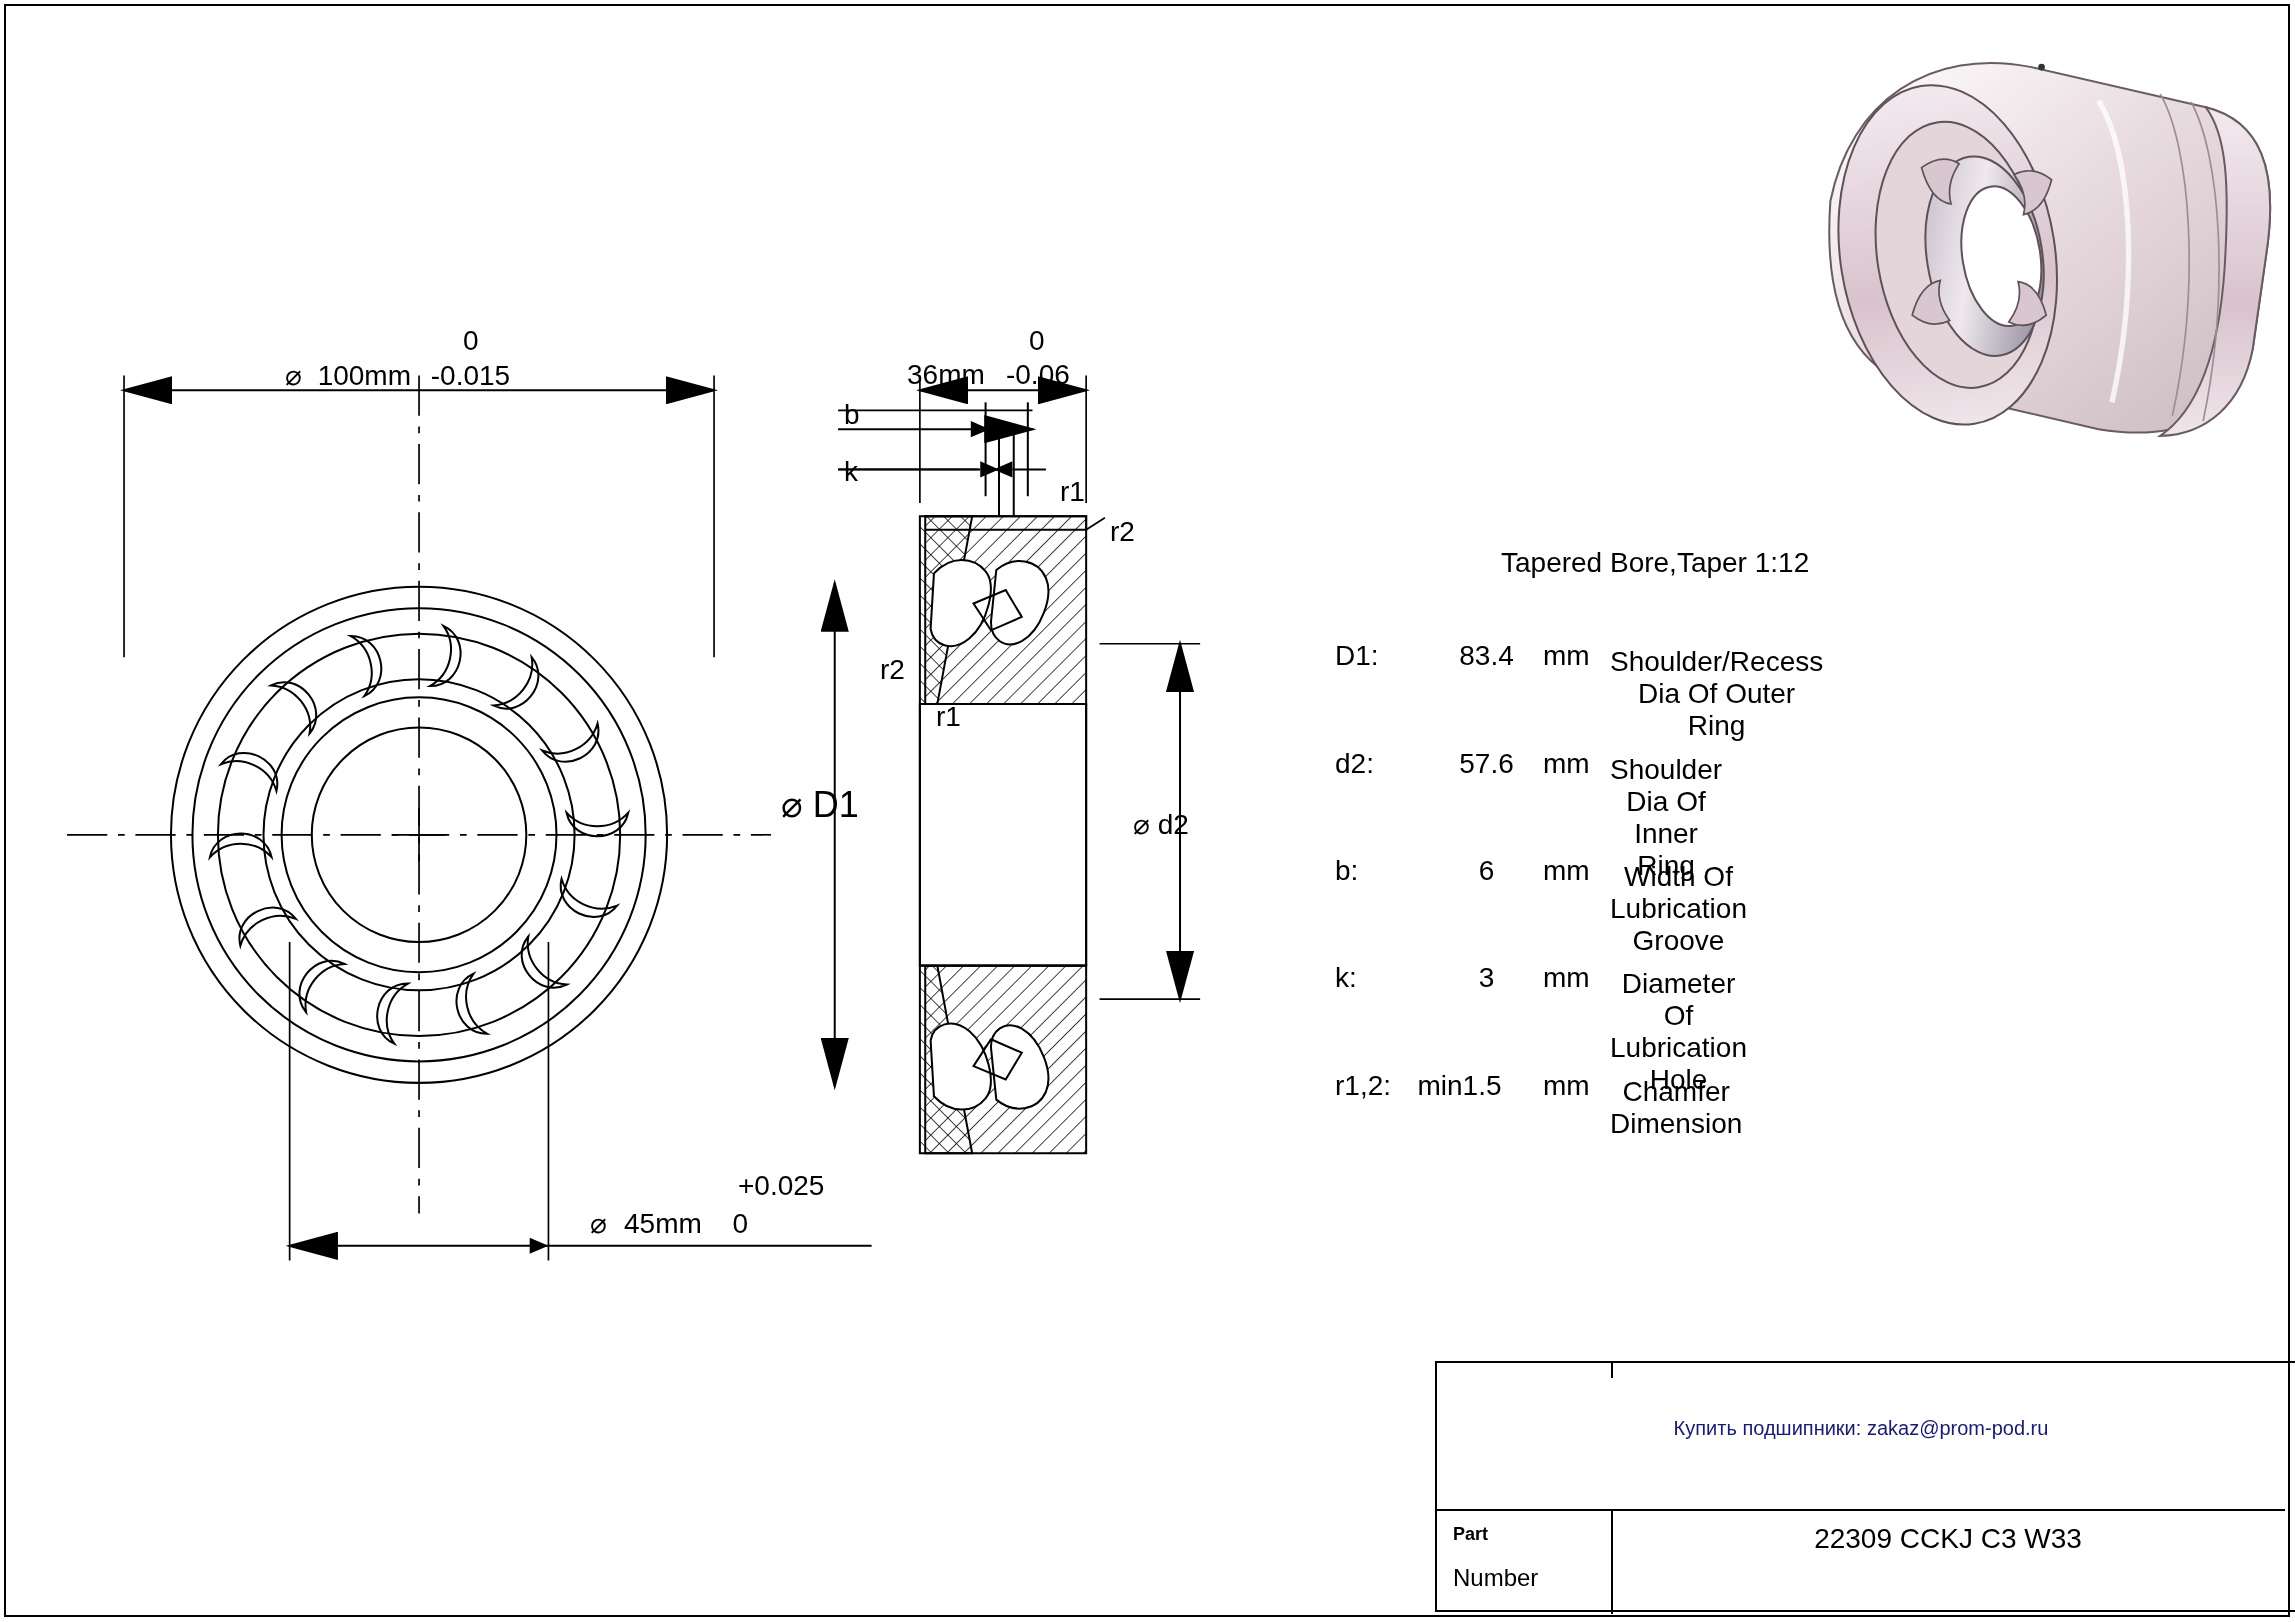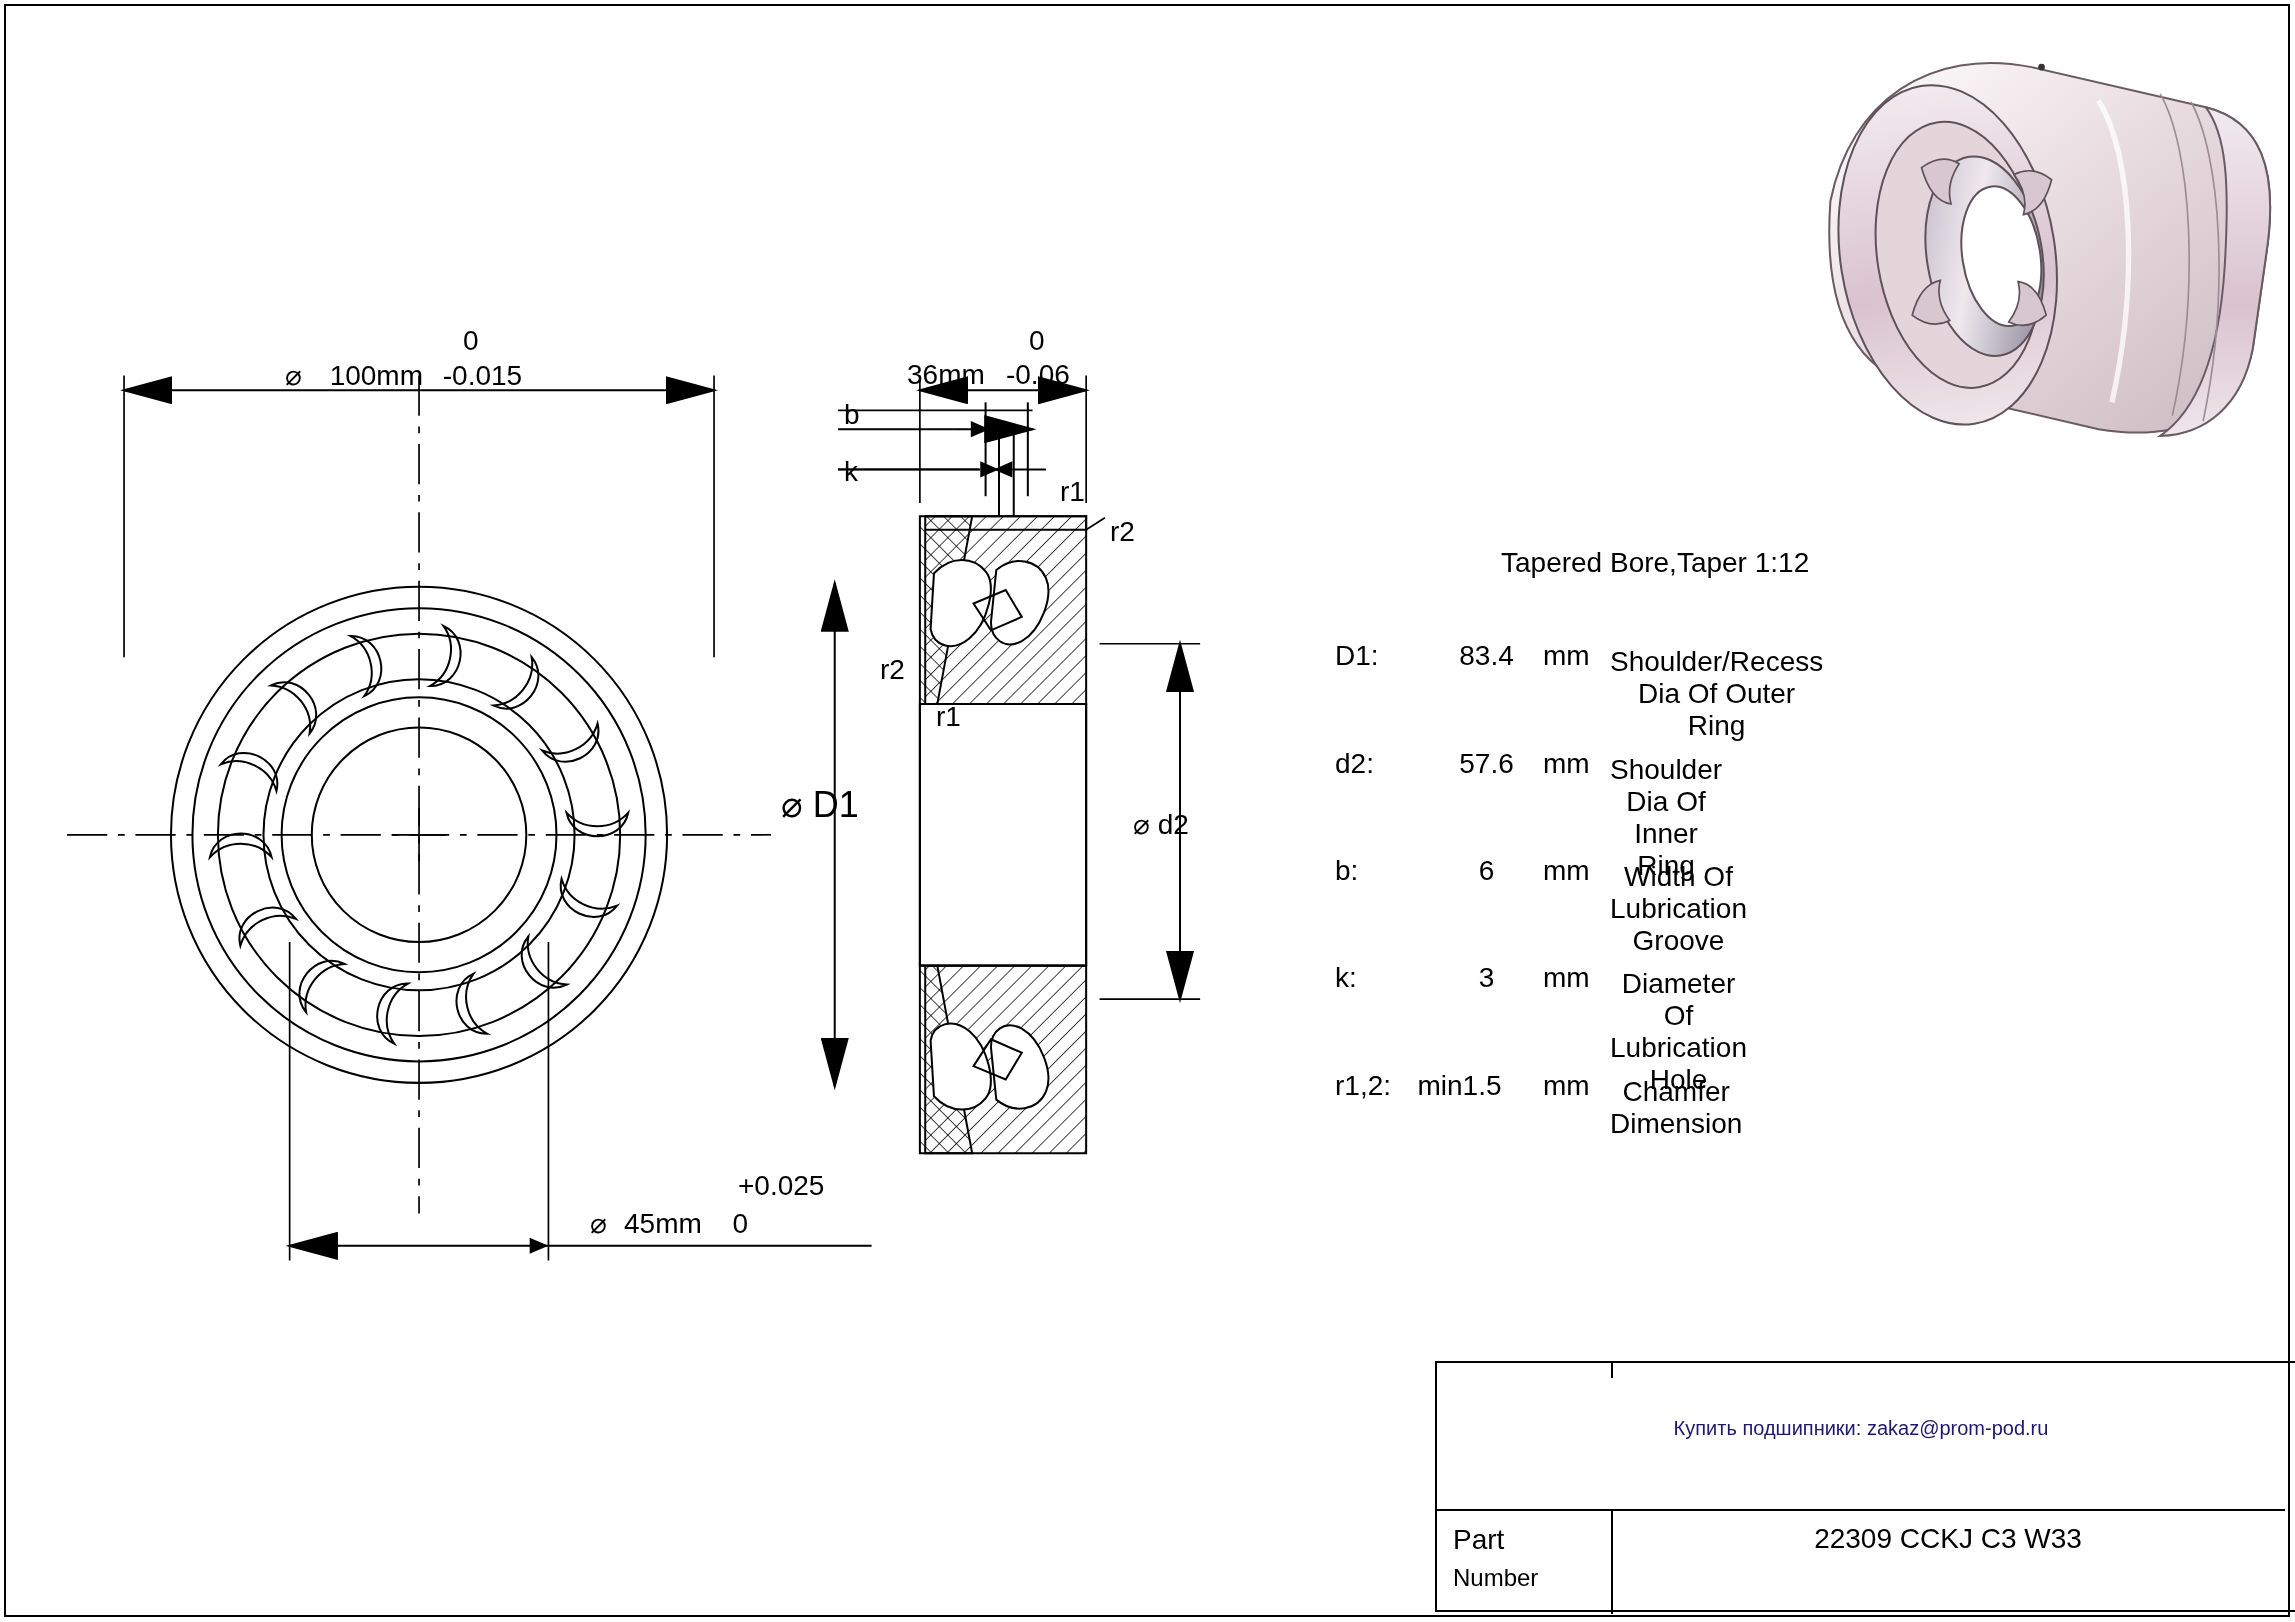--- a/index.html
+++ b/index.html
@@ -15,21 +15,21 @@
   .spec .sym{position:absolute;width:101px;text-align:left;}
   .spec .val{position:absolute;left:101px;width:101px;text-align:center;}
   .spec .unit{position:absolute;left:208px;width:60px;text-align:left;}
   .spec .desc{position:absolute;left:275px;text-align:center;margin-top:6px;}
 
   
   .tb{position:absolute;left:1435px;top:1361px;width:978px;height:251px;box-sizing:border-box;border:2px solid #000;}
   .tb .vline{position:absolute;left:174px;top:146px;width:2px;height:105px;background:#000;}
   .tb .hline{position:absolute;left:0;top:146px;width:848px;height:2px;background:#000;}
   .tb .email{position:absolute;left:0;top:54px;width:848px;text-align:center;font-size:20px;color:#1a1a6e;}
-  .tb .partlbl1{position:absolute;left:16px;top:161px;font-size:28px;}
+  .tb .partlbl1{position:absolute;left:16px;top:161px;font-size:18px;font-weight:bold;}
   .tb .partlbl2{position:absolute;left:16px;top:201px;font:24px "Liberation Sans",sans-serif;}
   .tb .pn{position:absolute;left:174px;top:160px;width:674px;text-align:center;font-size:28px;}
   .tb .pdesc{position:absolute;left:174px;top:201px;width:674px;text-align:center;font-size:23px;}
   .tick{position:absolute;background:#000;}
 </style>
 </head>
 <body>
 
 <div class="frame"></div>
 
@@ -272,21 +272,21 @@
       <path d="M3268,152 C3312,232 3326,436 3286,628"></path>
     </g>
 
     <circle cx="3045" cy="100" r="5" fill="#333"></circle>
   </g>
 </svg>
 
 <div class="txt" style="left:463px;top:325px;font-size:28px;">0</div>
 <div class="txt" style="left:285px;top:359px;font-size:28px;">
   <span>⌀</span>
-  <span style="margin-left:20px;">100mm</span>
+  <span style="margin-left:8px;">100mm</span>
   <span style="margin-left:12px;margin-top:16px;">-0.015</span>
 </div>
 
 <div class="txt" style="left:738px;top:1170px;font-size:28px;">+0.025</div>
 <div class="txt" style="left:590px;top:1207px;font-size:28px;">
   <span>⌀</span>
   <span style="margin-left:9.4px;margin-top:36px;">45mm</span>
   <span style="margin-left:23px;">0</span>
 </div>
 

